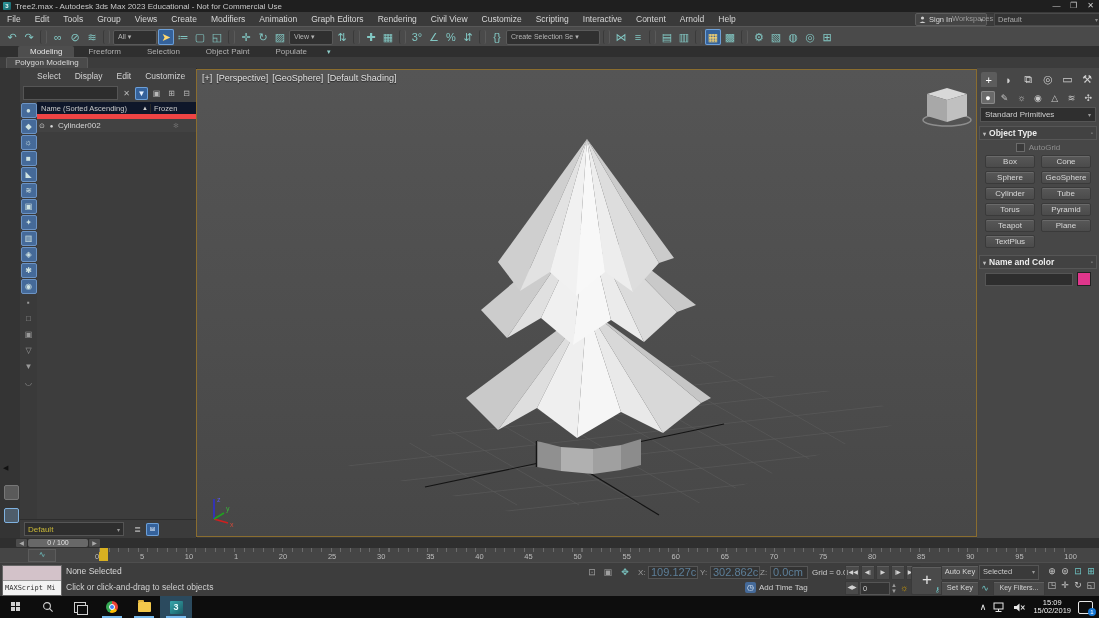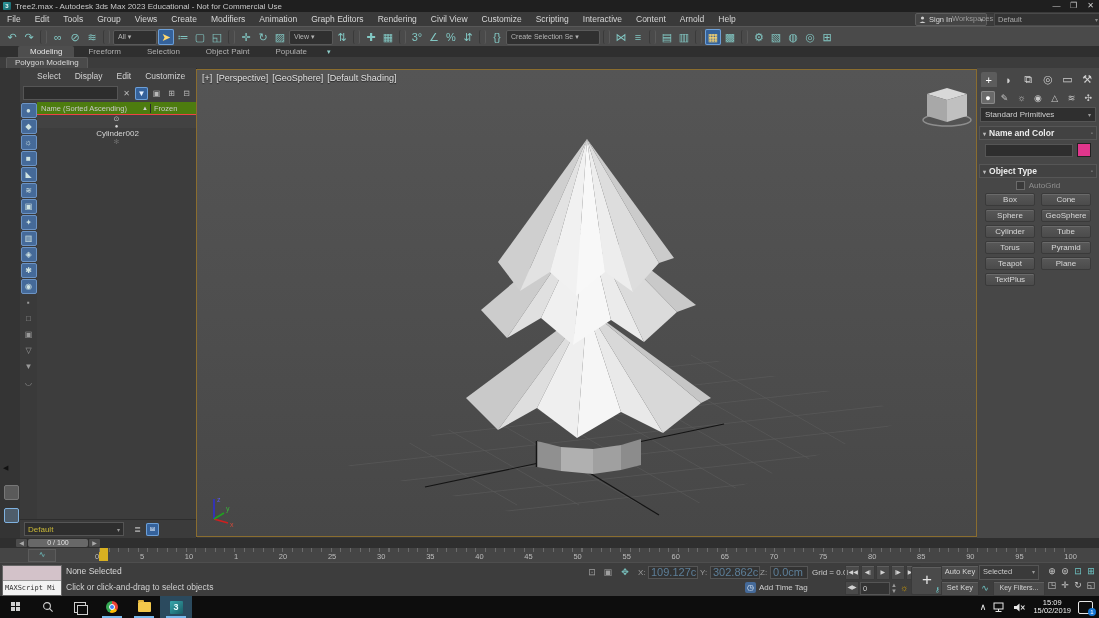--- a/index.html
+++ b/index.html
@@ -46,25 +46,25 @@
   .ex-menu span{padding:0 7px;}
   .ex-search{height:18px;display:flex;align-items:center;padding:0 3px;gap:2px;}
   .ex-input{flex:1;height:12px;background:#2d2d2d;border:1px solid #555;}
   .ex-btn{width:13px;height:13px;display:flex;align-items:center;justify-content:center;font-size:8px;color:#b9b9b9;border-radius:2px;}
   .ex-btn.on{background:#35629b;box-shadow:inset 0 0 0 1px #6da0d8;color:#e8f2ff;}
   .ex-body{flex:1;display:flex;min-height:0;}
   .ex-strip{width:17px;background:#3a3a3a;display:flex;flex-direction:column;align-items:center;padding-top:1px;gap:1px;}
   .dtog{width:14px;height:13px;display:flex;align-items:center;justify-content:center;font-size:8px;color:#cfe3e2;background:#456a99;border:1px solid #6d94c4;border-radius:2px;}
   .dtog.off{background:transparent;border-color:transparent;color:#9a9a9a;}
   .ex-tree{flex:1;display:flex;flex-direction:column;background:#3d3d3d;}
-  .ex-header{height:12px;background:#4d7c0f;border-bottom:1px solid #ef4444;display:flex;font-size:7.5px;color:#c9c9c9;align-items:center;}
+  .ex-header{height:12px;background:#0f172a;border-bottom:5px solid #ef4444;display:flex;font-size:7.5px;color:#c9c9c9;align-items:center;}
   .ex-header .c1{flex:1;padding-left:4px;}
   .ex-header .sort{color:#cfcfcf;font-size:6px;margin-right:2px;}
   .ex-header .c2{width:42px;border-left:1px solid #2a2a2a;padding-left:3px;}
-  .ex-row{height:13px;display:flex;align-items:center;font-size:8px;color:#d6d6d6;background:#424242;flex-direction:column;}
+  .ex-row{height:13px;display:flex;align-items:center;font-size:8px;color:#d6d6d6;background:#424242;}
   .ex-row .eye{width:10px;text-align:center;font-size:7px;color:#c2c2c2;}
   .ex-row .dot{width:9px;text-align:center;font-size:6px;color:#d8d8d8;}
   .ex-row .nm{flex:1;padding-left:2px;}
   .ex-row .frz{width:40px;text-align:center;color:#6b6b6b;font-size:7px;}
   .ex-footer{height:18px;display:flex;align-items:center;gap:3px;padding:0 4px;background:#3b3b3b;border-top:1px solid #2d2d2d;}
   .ex-dd{width:92px;height:12px;background:#2e2e2e;border:1px solid #555;display:flex;align-items:center;font-size:8px;color:#c9b838;padding:0 3px;}
   .ex-dd .arrow{margin-left:auto;color:#999;font-size:6px;}
   
   .viewport{left:196px;top:1px;width:781px;height:468px;background:linear-gradient(#555 0%,#4d4d4d 60%,#474747 100%);border:1px solid #8a6d2f;box-sizing:border-box;}
   .vp-label{position:absolute;left:5px;top:3px;font-size:9px;color:#e2e2e2;text-shadow:0 1px 1px #222;display:flex;gap:4px;}
@@ -454,33 +454,20 @@
           <div class="cp-cat">≋</div>
           <div class="cp-cat">✣</div>
         </div>
       <div class="cp-dd">
         <span>Standard Primitives</span>
         <span class="arrow">▾</span>
       </div>
       <div class="rollout">
         <div class="ro-head">
           <span class="tri">▾</span>
-          <span>Name and Color</span>
-          <span class="pin">▪</span>
-        </div>
-        <div class="ro-body">
-          <div class="nc-row">
-            <div class="nc-input"></div>
-            <div class="nc-swatch" style="background: rgb(224, 54, 140);"></div>
-          </div>
-        </div>
-      </div>
-      <div class="rollout">
-        <div class="ro-head">
-          <span class="tri">▾</span>
           <span>Object Type</span>
           <span class="pin">▪</span>
         </div>
         <div class="ro-body">
           <div class="autogrid">
             <span class="chk"></span>
             <span>AutoGrid</span>
           </div>
           <div class="otgrid">
 
@@ -489,20 +476,33 @@
               <div class="otbtn">Sphere</div>
               <div class="otbtn">GeoSphere</div>
               <div class="otbtn">Cylinder</div>
               <div class="otbtn">Tube</div>
               <div class="otbtn">Torus</div>
               <div class="otbtn">Pyramid</div>
               <div class="otbtn">Teapot</div>
               <div class="otbtn">Plane</div>
               <div class="otbtn">TextPlus</div>
             </div>
+        </div>
+      </div>
+      <div class="rollout">
+        <div class="ro-head">
+          <span class="tri">▾</span>
+          <span>Name and Color</span>
+          <span class="pin">▪</span>
+        </div>
+        <div class="ro-body">
+          <div class="nc-row">
+            <div class="nc-input"></div>
+            <div class="nc-swatch" style="background: rgb(224, 54, 140);"></div>
+          </div>
         </div>
       </div>
     </div>
   </div>
 
   <div class="abs trackbar">
     <div class="tb-arrow">◀</div>
     <div class="tb-slider">0 / 100</div>
     <div class="tb-arrow">▶</div>
   </div>

